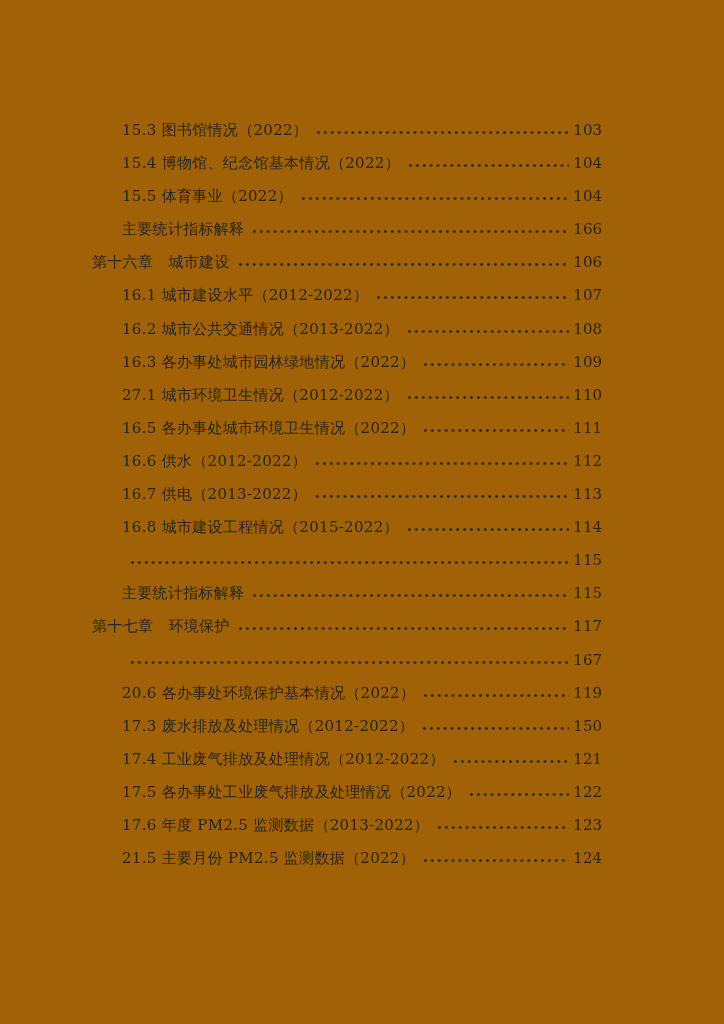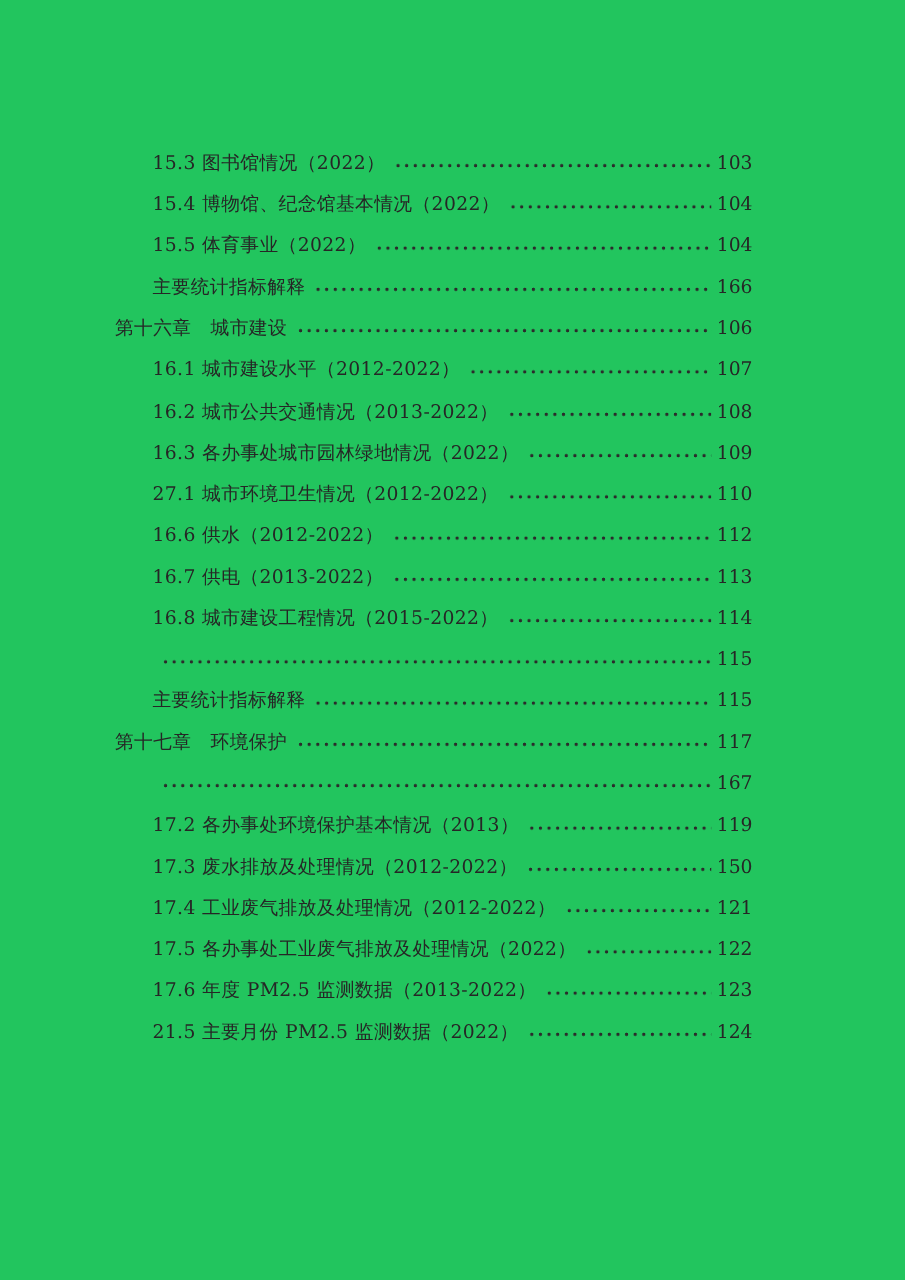--- a/index.html
+++ b/index.html
@@ -4,21 +4,21 @@
 <style>
   html, body {
     margin: 0;
     padding: 0;
     background: #ffffff;
   }
   .page {
     position: relative;
     width: 724px;
     height: 1024px;
-    background: #22c55e;
+    background: #a16207;
     font-family: "DejaVu Serif", "Liberation Serif", serif;
     color: #262626;
     overflow: hidden;
   }
   .toc {
     position: absolute;
     top: 114px;
     left: 92px;
     width: 510px;
   }
@@ -104,20 +104,25 @@
       <span class="leader"></span>
       <span class="pagenum">109</span>
     </div>
 
     <div class="row sub">
       <span class="label">27.1 城市环境卫生情况（2012-2022）</span>
       <span class="leader"></span>
       <span class="pagenum">110</span>
     </div>
 
+    <div class="row sub">
+      <span class="label">16.5 各办事处城市环境卫生情况（2022）</span>
+      <span class="leader"></span>
+      <span class="pagenum">111</span>
+    </div>
 
     <div class="row sub">
       <span class="label">16.6 供水（2012-2022）</span>
       <span class="leader"></span>
       <span class="pagenum">112</span>
     </div>
 
     <div class="row sub">
       <span class="label">16.7 供电（2013-2022）</span>
       <span class="leader"></span>
@@ -146,21 +151,21 @@
       <span class="leader"></span>
       <span class="pagenum">117</span>
     </div>
 
     <div class="row sub">
       <span class="leader"></span>
       <span class="pagenum">167</span>
     </div>
 
     <div class="row sub">
-      <span class="label">17.2 各办事处环境保护基本情况（2013）</span>
+      <span class="label">20.6 各办事处环境保护基本情况（2022）</span>
       <span class="leader"></span>
       <span class="pagenum">119</span>
     </div>
 
     <div class="row sub">
       <span class="label">17.3 废水排放及处理情况（2012-2022）</span>
       <span class="leader"></span>
       <span class="pagenum">150</span>
     </div>
 

